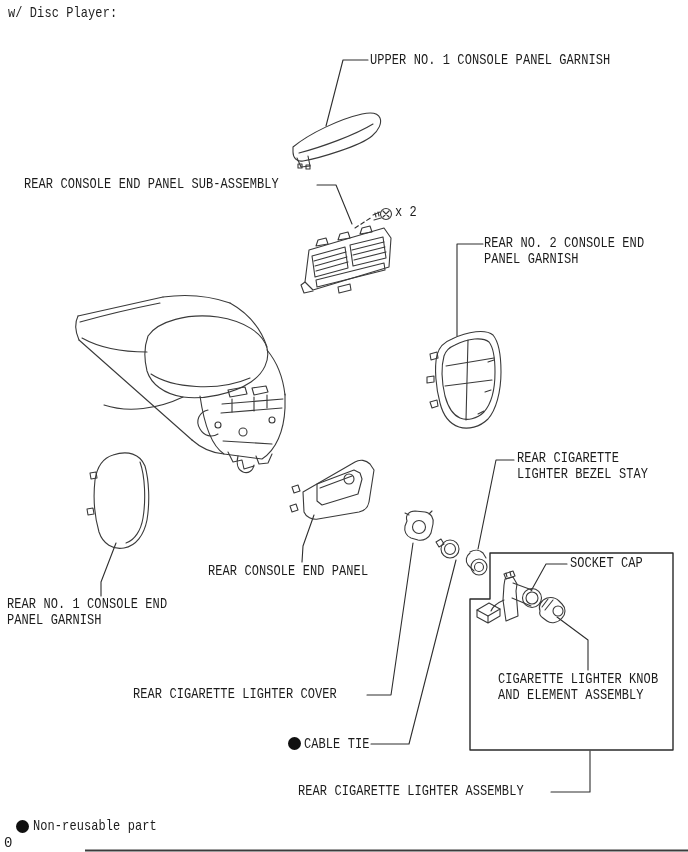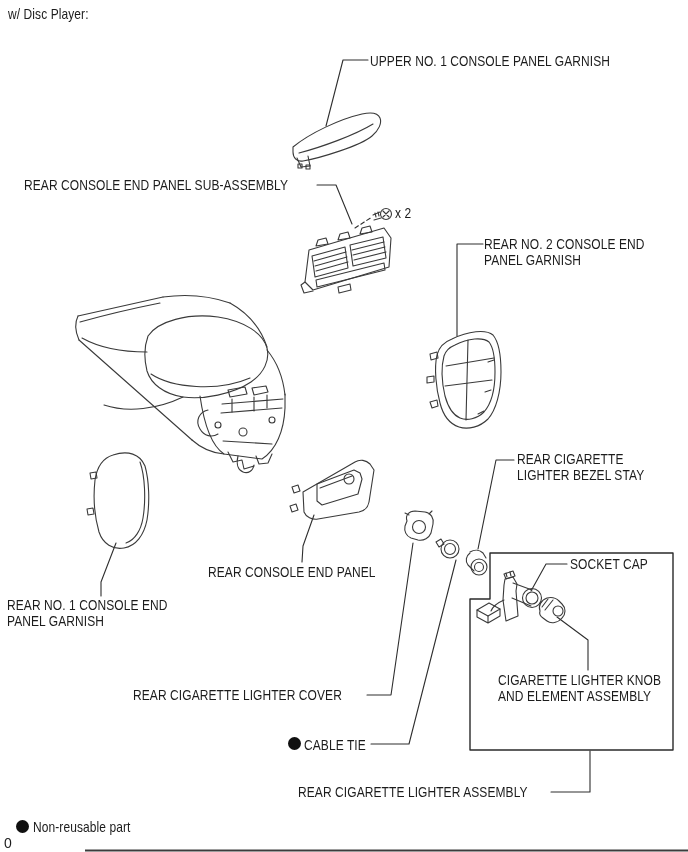--- a/index.html
+++ b/index.html
@@ -1,18 +1,18 @@
 <!DOCTYPE html>
 <html><head>
 <meta charset="utf-8">
 <style>
   html,body{margin:0;padding:0;background:#fff;}
   .canvas{
     position:relative;width:688px;height:852px;background:#ffffff;
-    font-family:Liberation Sans, sans-serif;overflow:hidden;
+    font-family:Liberation Mono, monospace;overflow:hidden;
   }
   .lbl{
     position:absolute;color:#1c1c1c;font-size:15px;line-height:16px;
     white-space:nowrap;transform:scaleX(0.8);transform-origin:left top;
     letter-spacing:0.1px;
   }
   .lbl div{white-space:nowrap;}
   .dot{position:absolute;width:13px;height:13px;border-radius:50%;background:#101010;}
   .small{font-size:14px;transform:none;}
   svg.art{position:absolute;left:0;top:0;}

